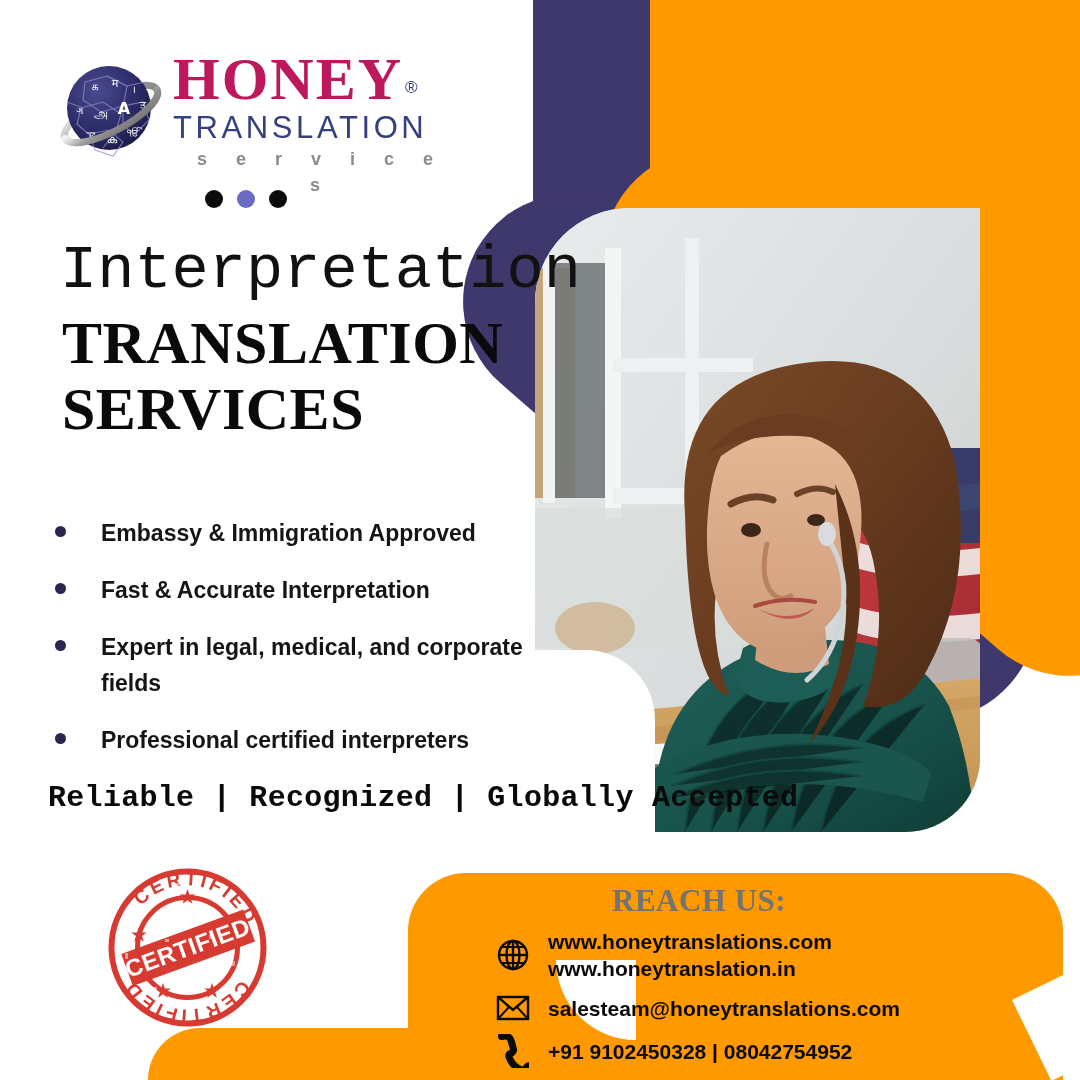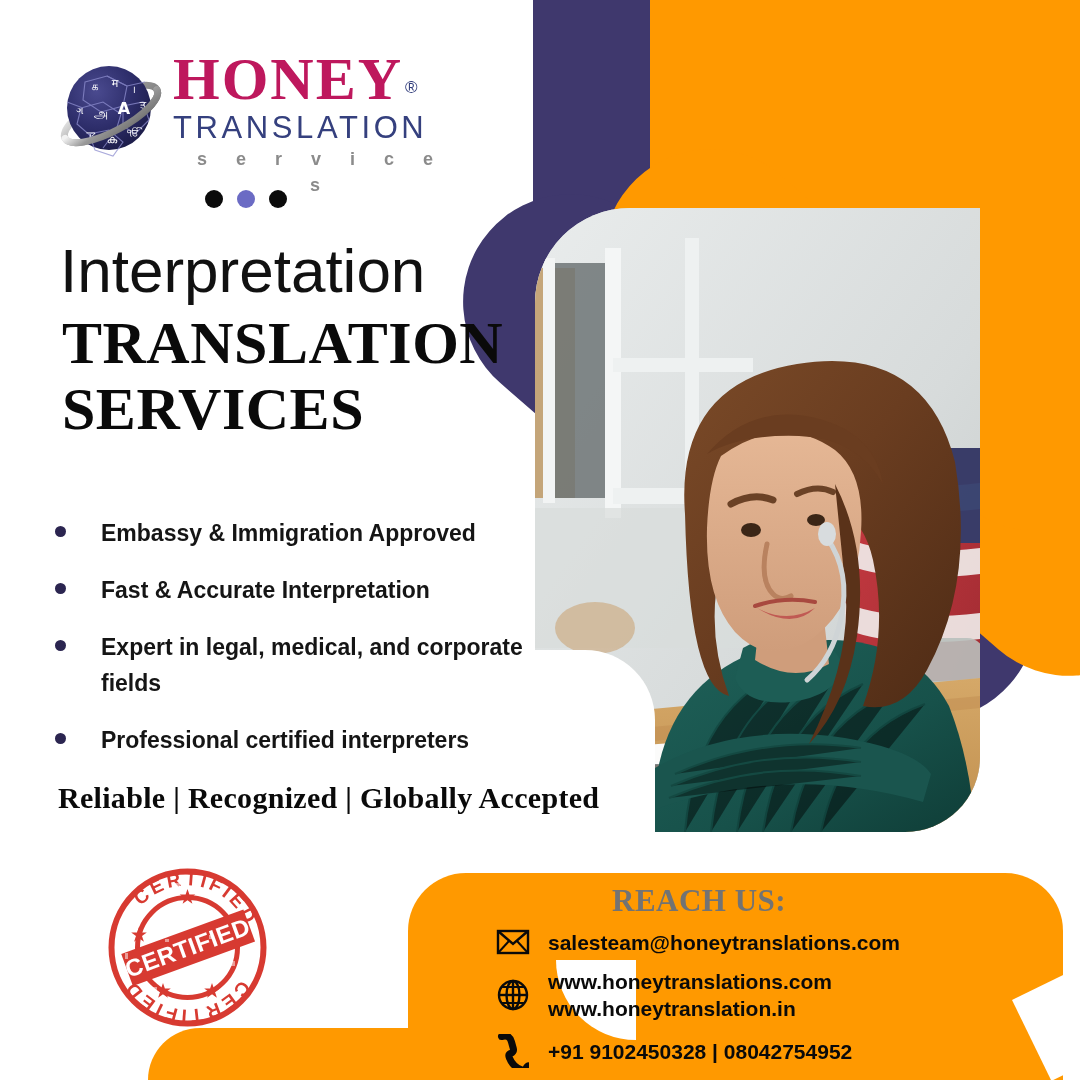--- a/index.html
+++ b/index.html
@@ -125,21 +125,21 @@
   }
 
   .dots{position:absolute;left:205px;top:190px;display:flex;gap:14px;}
   .dot{width:18px;height:18px;border-radius:50%;}
   .dot.black{background:#0b0b0b;}
   .dot.purple{background:#6B6BC4;}
 
   
   .kicker{
     position:absolute;left:60px;top:238px;
-    font-family:Liberation Sans, sans-serif;
+    font-family:Liberation Mono, monospace;
     font-size:62px;line-height:66px;font-weight:400;color:#111;
   }
   .headline{
     position:absolute;left:62px;top:310px;width:470px;
     font-family:"Liberation Serif", serif;
     font-size:60px;line-height:66px;font-weight:700;color:#0a0a0a;
     letter-spacing:0.5px;
   }
 
   
@@ -149,22 +149,22 @@
     width:11px;height:11px;border-radius:50%;background:#2B2550;
     margin-top:11px;margin-right:35px;flex:none;
   }
   .bullet-text{
     font-family:"Liberation Sans", sans-serif;
     font-size:23px;line-height:36px;font-weight:700;color:#151515;
   }
 
   
   .tagline{
-    position:absolute;left:58px;top:780px;
-    font-family:Liberation Serif, serif;
+    position:absolute;left:48px;top:780px;
+    font-family:Liberation Mono, monospace;
     font-size:30px;line-height:36px;font-weight:700;color:#0a0a0a;
     letter-spacing:0.3px;
     text-align:center;
   }
 
   
   .stamp{position:absolute;left:105px;top:865px;width:165px;height:165px;}
   .stamp svg{display:block;}
 
   
@@ -450,49 +450,49 @@
       </g>
     </svg>
   </div>
 
   <div class="reach-title">REACH US:</div>
 
   <div class="contact-list">
 
     <div class="contact-row">
       <span class="contact-icon">
-        <svg width="34" height="28" viewBox="0 0 34 28" aria-hidden="true">
-          <rect x="2" y="3" width="30" height="22" fill="none" stroke="#0a0a0a" stroke-width="2.4"></rect>
-          <path d="M2 3 L17 16 L32 3" fill="none" stroke="#0a0a0a" stroke-width="2.4"></path>
-          <path d="M2 25 L13 13" fill="none" stroke="#0a0a0a" stroke-width="2"></path>
-          <path d="M32 25 L21 13" fill="none" stroke="#0a0a0a" stroke-width="2"></path>
-        </svg>
-      </span>
-      <span class="contact-text">salesteam@honeytranslations.com</span>
-    </div>
-
-    <div class="contact-row">
-      <span class="contact-icon">
         <svg width="34" height="34" viewBox="0 0 34 34" aria-hidden="true">
           <circle cx="17" cy="17" r="14" fill="none" stroke="#0a0a0a" stroke-width="2.4"></circle>
           <ellipse cx="17" cy="17" rx="6.5" ry="14" fill="none" stroke="#0a0a0a" stroke-width="2.4"></ellipse>
           <line x1="3" y1="17" x2="31" y2="17" stroke="#0a0a0a" stroke-width="2.4"></line>
           <line x1="5.6" y1="9" x2="28.4" y2="9" stroke="#0a0a0a" stroke-width="2"></line>
           <line x1="5.6" y1="25" x2="28.4" y2="25" stroke="#0a0a0a" stroke-width="2"></line>
           <line x1="17" y1="3" x2="17" y2="31" stroke="#0a0a0a" stroke-width="2.4"></line>
         </svg>
       </span>
       <span class="contact-text">
         <span style="display:block">www.honeytranslations.com</span>
         <span style="display:block">www.honeytranslation.in</span>
       </span>
     </div>
 
     <div class="contact-row">
       <span class="contact-icon">
+        <svg width="34" height="28" viewBox="0 0 34 28" aria-hidden="true">
+          <rect x="2" y="3" width="30" height="22" fill="none" stroke="#0a0a0a" stroke-width="2.4"></rect>
+          <path d="M2 3 L17 16 L32 3" fill="none" stroke="#0a0a0a" stroke-width="2.4"></path>
+          <path d="M2 25 L13 13" fill="none" stroke="#0a0a0a" stroke-width="2"></path>
+          <path d="M32 25 L21 13" fill="none" stroke="#0a0a0a" stroke-width="2"></path>
+        </svg>
+      </span>
+      <span class="contact-text">salesteam@honeytranslations.com</span>
+    </div>
+
+    <div class="contact-row">
+      <span class="contact-icon">
         <svg width="32" height="34" viewBox="0 0 32 34" aria-hidden="true">
           <path d="M5 3 q7 -2 9 4 l2 7 q1 4 -3 6 q-2 1 -1 4 q3 8 10 12 q3 1 4 -1 q2 -4 6 -3 l-1 -1 l0 0" fill="none"></path>
           <path d="M4.5 2.5 C10 1 13 2.5 14.5 8 l1.8 6.5 c0.7 2.6 -0.6 4 -2.8 5 c-1.8 0.9 -2 2.2 -1.2 4.2 c2.6 6.4 6.6 10.2 12.6 12.4 c2 0.7 3.2 0.2 4 -1.6 c1 -2.2 2.4 -3.2 4.8 -2.3" fill="none" stroke="#0a0a0a" stroke-width="7" stroke-linecap="round"></path>
         </svg>
       </span>
       <span class="contact-text">+91 9102450328  |  08042754952</span>
     </div>
 
   </div>
 

